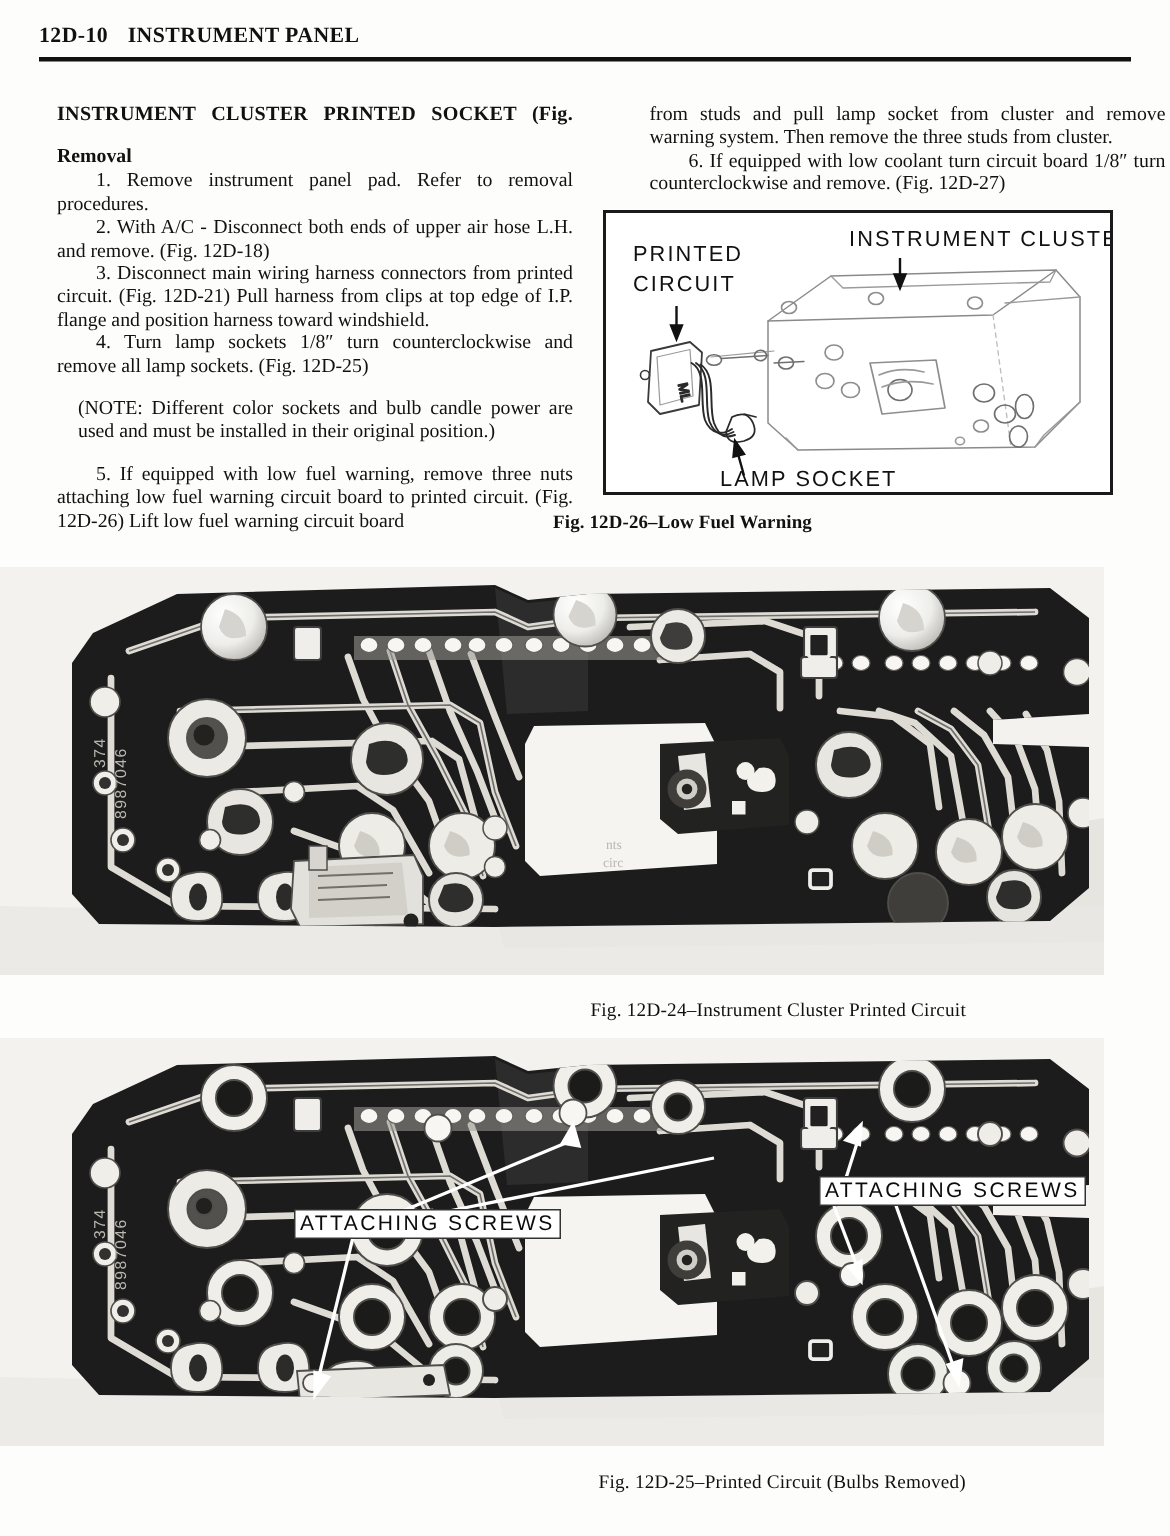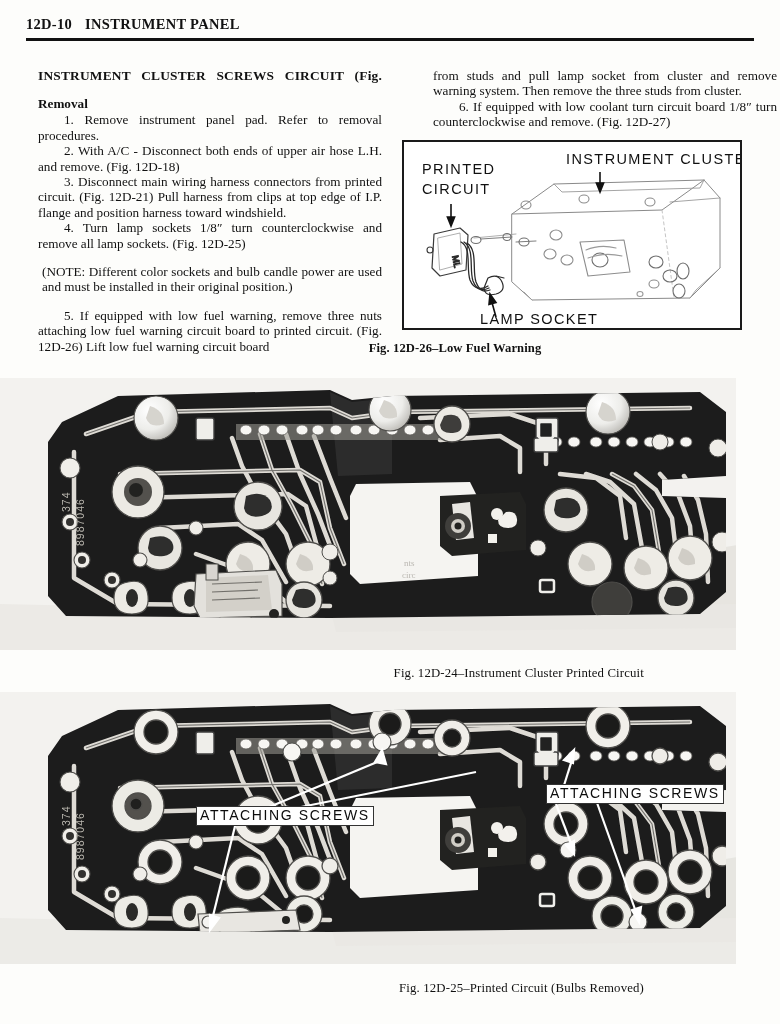--- a/index.html
+++ b/index.html
@@ -83,21 +83,21 @@
     margin: 0 0 1px 0;
   }
 
   p.body {
     margin: 0;
     text-indent: 26px;
     text-align: justify;
   }
   p.body.noind { text-indent: 0; }
   p.note {
-    margin: 13px 0 0 4px;
+    margin: 13px 0 0 14px;
     text-indent: 0;
     text-align: justify;
   }
   p.gap { margin-top: 13px; }
 
   
   .figbox {
     position: absolute;
     left: 402px;
     top: 140px;
@@ -174,21 +174,21 @@
   <div class="headline">
     <span class="folio">12D-10</span><span>INSTRUMENT PANEL</span>
   </div>
   <div class="rule"></div>
 </div>
 
 <div class="columns">
 
   <div class="col col-left">
     <div class="sec-title">
-      <div>INSTRUMENT CLUSTER SCREWS CIRCUIT (Fig.</div>
+      <div>INSTRUMENT CLUSTER PRINTED SOCKET (Fig.</div>
     </div>
 
     <div class="sub-title">Removal</div>
 
     <p class="body">1. Remove instrument panel pad. Refer to removal procedures.</p>
     <p class="body">2. With A/C - Disconnect both ends of upper air hose L.H. and remove. (Fig. 12D-18)</p>
     <p class="body">3. Disconnect main wiring harness connectors from printed circuit. (Fig. 12D-21) Pull harness from clips at top edge of I.P. flange and position harness toward windshield.</p>
     <p class="body">4. Turn lamp sockets 1/8″ turn counterclockwise and remove all lamp sockets. (Fig. 12D-25)</p>
     <p class="note">(NOTE: Different color sockets and bulb candle power are used and must be installed in their original position.)</p>
     <p class="body gap">5. If equipped with low fuel warning, remove three nuts attaching low fuel warning circuit board to printed circuit. (Fig. 12D-26) Lift low fuel warning circuit board</p>

